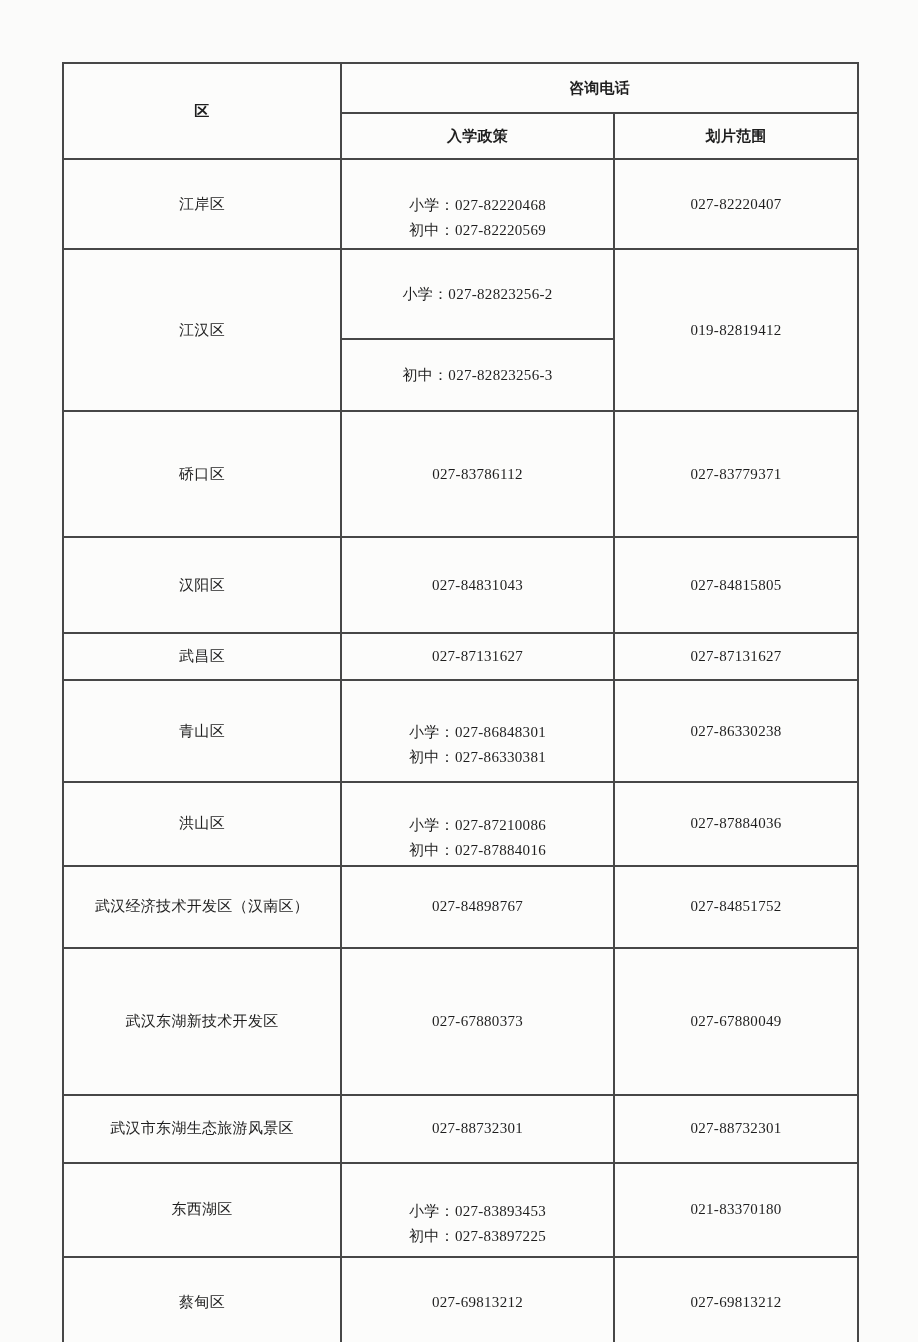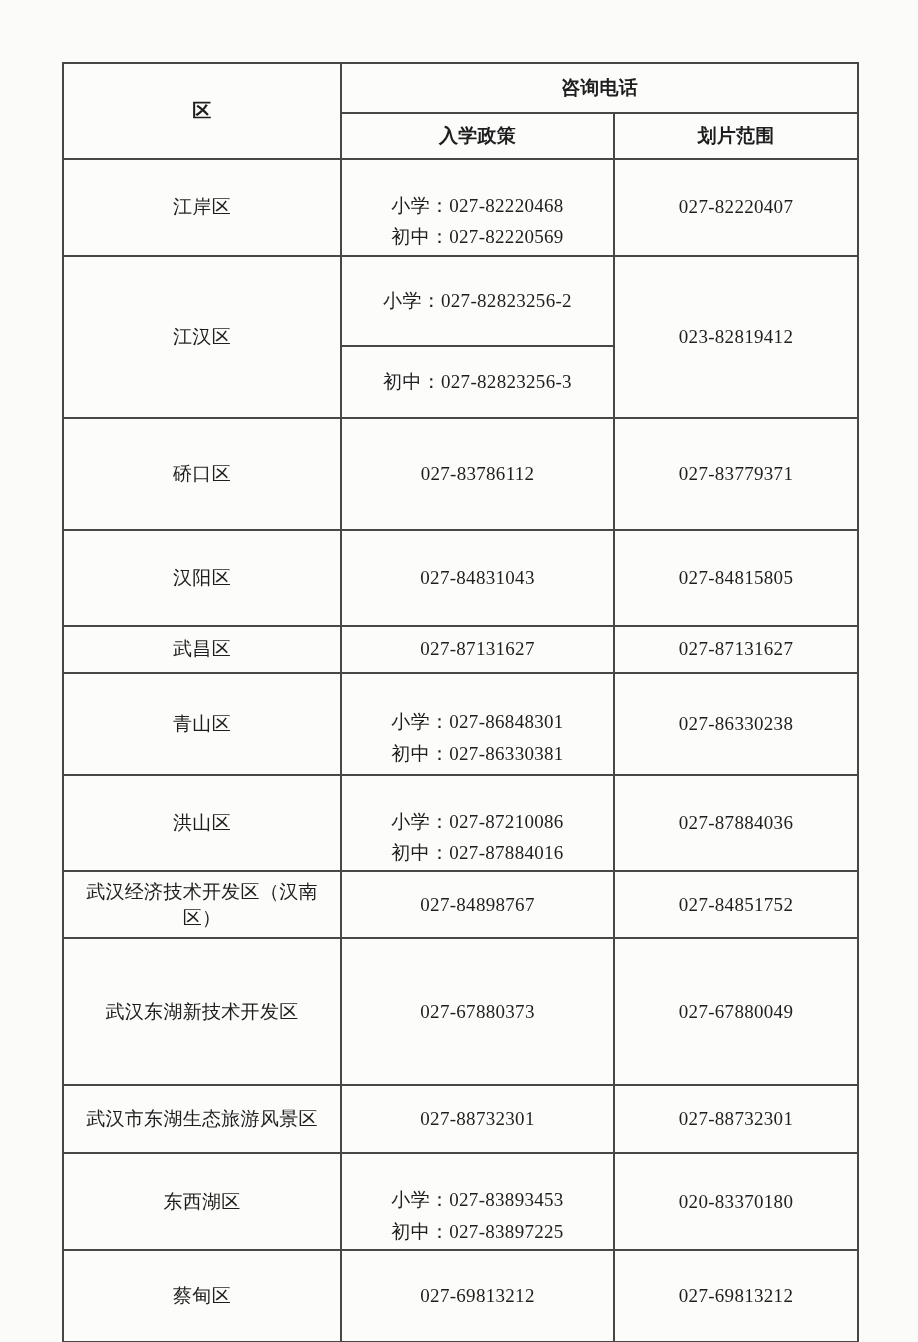--- a/index.html
+++ b/index.html
@@ -24,21 +24,21 @@
     top: 62px;
     width: 795px;
     border-collapse: collapse;
     table-layout: fixed;
     background: #fcfcfb;
   }
   table.phone-table td {
     border: 2px solid #474747;
     text-align: center;
     vertical-align: middle;
-    font-size: 19px;
+    font-size: 15px;
     padding: 2px 4px;
     letter-spacing: 0.3px;
     overflow: hidden;
     font-family: Liberation Serif, serif;
   }
   td.hdr {
     font-weight: bold;
     font-size: 19px;
   }
   td.hdr-phone {
@@ -86,27 +86,27 @@
             <span>小学：027-82220468</span>
             <span>初中：027-82220569</span>
           </div>
         </td>
         <td class="num">027-82220407</td>
       </tr>
 
       <tr style="height:90px">
         <td rowspan="2">江汉区</td>
         <td>小学：027-82823256-2</td>
-        <td rowspan="2" class="num">023-82819412</td>
+        <td rowspan="2" class="num">019-82819412</td>
       </tr>
       <tr style="height:72px">
         <td>初中：027-82823256-3</td>
       </tr>
 
-      <tr style="height:112px">
+      <tr style="height:126px">
         <td>硚口区</td>
         <td class="num">027-83786112</td>
         <td class="num">027-83779371</td>
       </tr>
 
       <tr style="height:96px">
         <td>汉阳区</td>
         <td class="num">027-84831043</td>
         <td class="num">027-84815805</td>
       </tr>
@@ -132,21 +132,21 @@
         <td>洪山区</td>
         <td>
           <div class="stack">
             <span>小学：027-87210086</span>
             <span>初中：027-87884016</span>
           </div>
         </td>
         <td class="num">027-87884036</td>
       </tr>
 
-      <tr style="height:67px">
+      <tr style="height:82px">
         <td>武汉经济技术开发区（汉南区）</td>
         <td class="num">027-84898767</td>
         <td class="num">027-84851752</td>
       </tr>
 
       <tr style="height:147px">
         <td>武汉东湖新技术开发区</td>
         <td class="num">027-67880373</td>
         <td class="num">027-67880049</td>
       </tr>
@@ -158,21 +158,21 @@
       </tr>
 
       <tr style="height:94px">
         <td>东西湖区</td>
         <td>
           <div class="stack">
             <span>小学：027-83893453</span>
             <span>初中：027-83897225</span>
           </div>
         </td>
-        <td class="num">020-83370180</td>
+        <td class="num">021-83370180</td>
       </tr>
 
       <tr style="height:92px">
         <td>蔡甸区</td>
         <td class="num">027-69813212</td>
         <td class="num">027-69813212</td>
       </tr>
     </tbody>
   </table>
 </div>

